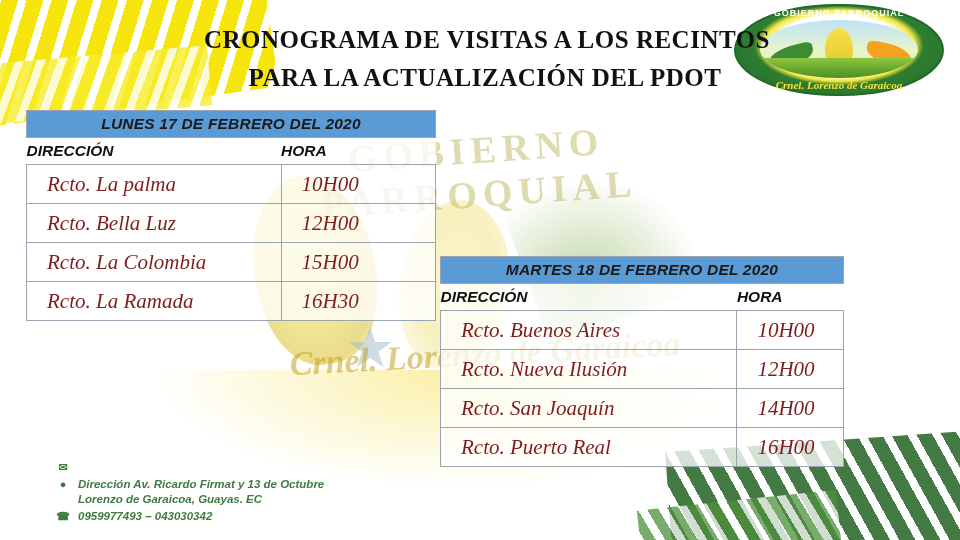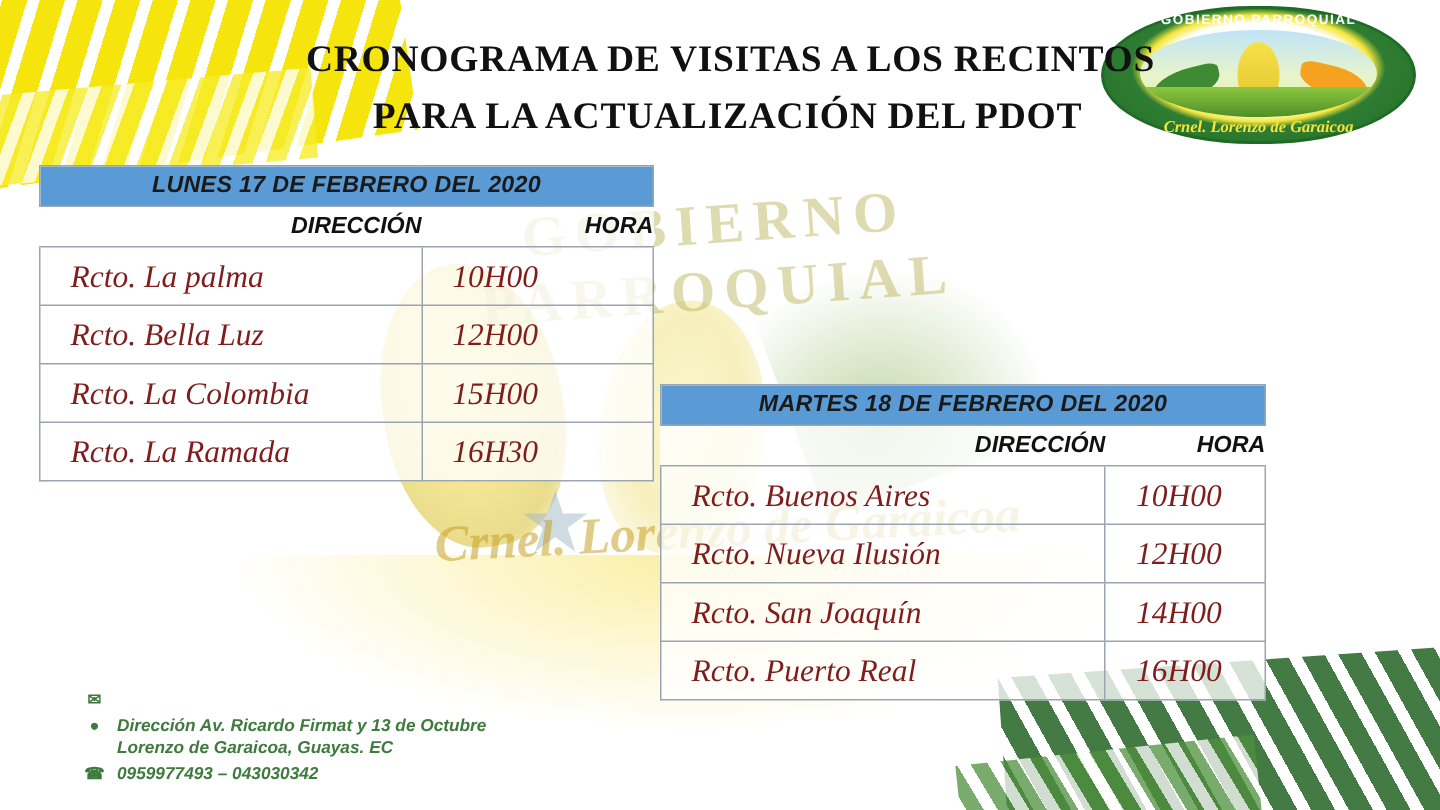--- a/index.html
+++ b/index.html
@@ -286,21 +286,21 @@
     font-weight: bold;
     font-size: 15.5px;
     text-align: center;
     height: 26px;
     letter-spacing: .2px;
   }
   .sched .colhead {
     font-family: "Liberation Sans", sans-serif;
     font-weight: bold;
     font-size: 15.5px;
-    text-align: right;
+    text-align: left;
     height: 26px;
     color: #111;
     border-left: none;
     border-right: none;
     border-top: none;
   }
   .sched .cell {
     font-family: "Liberation Serif", serif;
     font-size: 21px;
     color: #7f1d1d;

